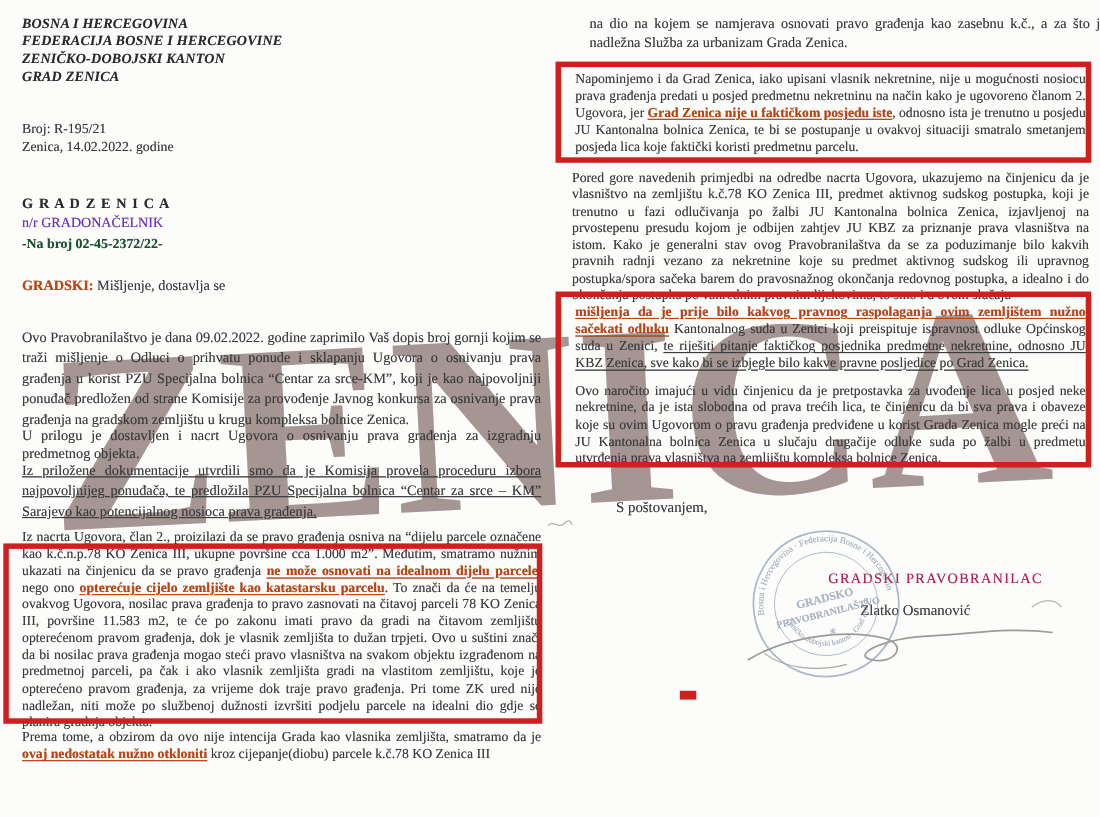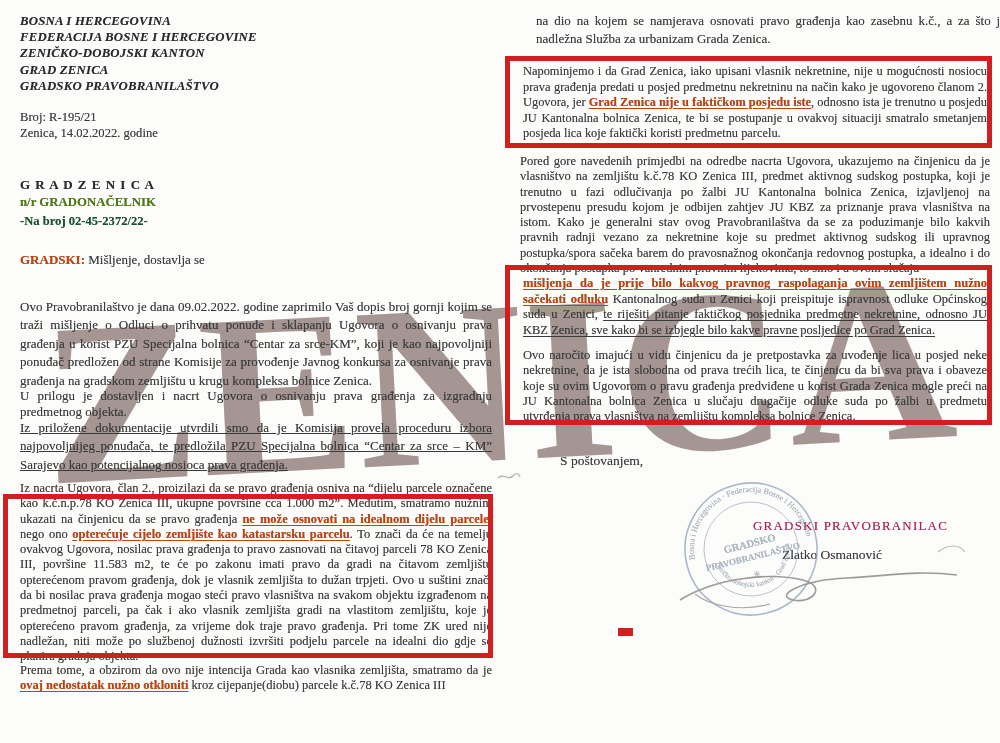--- a/index.html
+++ b/index.html
@@ -9,21 +9,21 @@
     font-family:"Liberation Serif","DejaVu Serif",serif;
     color:#3a3a3c;
   }
   .blk{position:absolute;}
   .just{text-align:justify;}
   .b{font-weight:700;color:#c2410c;}
   .u{text-decoration:underline;text-underline-offset:1.5px;}
   .hd{font-weight:700;color:#2a2a2c;font-size:12.8px;line-height:16.2px;letter-spacing:.2px;font-style:italic;}
   .refblk{font-size:12.6px;line-height:15.6px;}
   .addr1{font-weight:700;font-size:13px;letter-spacing:1px;color:#2a2a2c;margin-top:10px;}
-  .addr2{font-weight:700;font-size:12.8px;color:#4d7c0f;}
+  .addr2{font-weight:400;font-size:12.8px;color:#6d28d9;}
   .nabroj{font-weight:700;font-size:12.6px;color:#14532d;}
   .body13{font-size:13px;}
   .body125{font-size:12.5px;}
   .body124{font-size:12.4px;}
   .redbox{
     position:absolute;border:5px solid #d01f1f;background:transparent;
     box-sizing:border-box;z-index:6;
   }
   .watermark{
     position:absolute;left:10px;top:248px;width:980px;text-align:center;
@@ -45,21 +45,20 @@
 
   <div class="watermark">ZENICA</div>
 
   <div class="text-layer">
 
     <div class="blk hd" style="left:20px;top:13px;">
       <div>BOSNA I HERCEGOVINA</div>
       <div>FEDERACIJA BOSNE I HERCEGOVINE</div>
       <div>ZENIČKO-DOBOJSKI KANTON</div>
       <div>GRAD ZENICA</div>
-      <div>GRADSKO PRAVOBRANILAŠTVO</div>
     </div>
 
     <div class="blk refblk" style="left:20px;top:110px;">
       <div>Broj: R-195/21</div>
       <div>Zenica, 14.02.2022. godine</div>
     </div>
 
     <div class="blk" style="left:20px;top:167px;line-height:16.5px;">
       <div class="addr1">G R A D   Z E N I C A</div>
       <div class="addr2">n/r GRADONAČELNIK</div>

